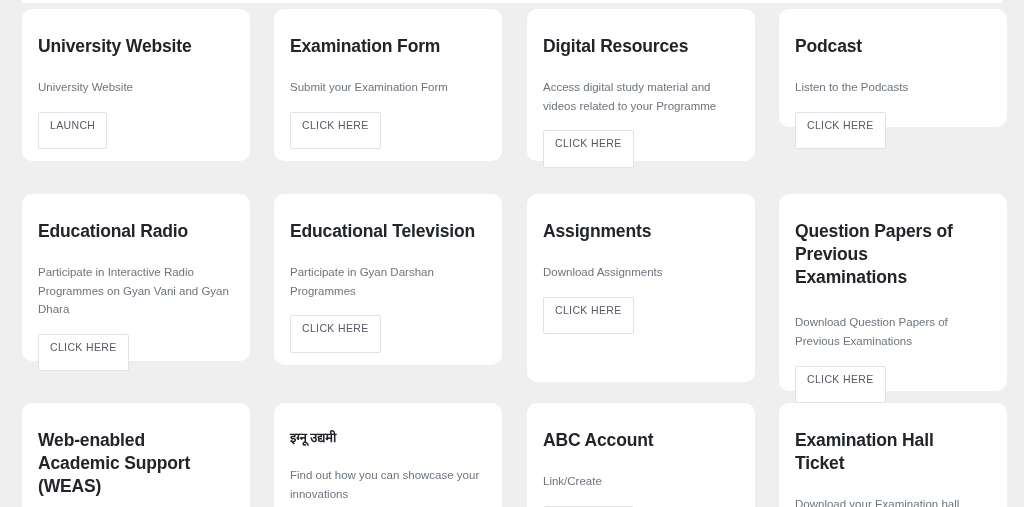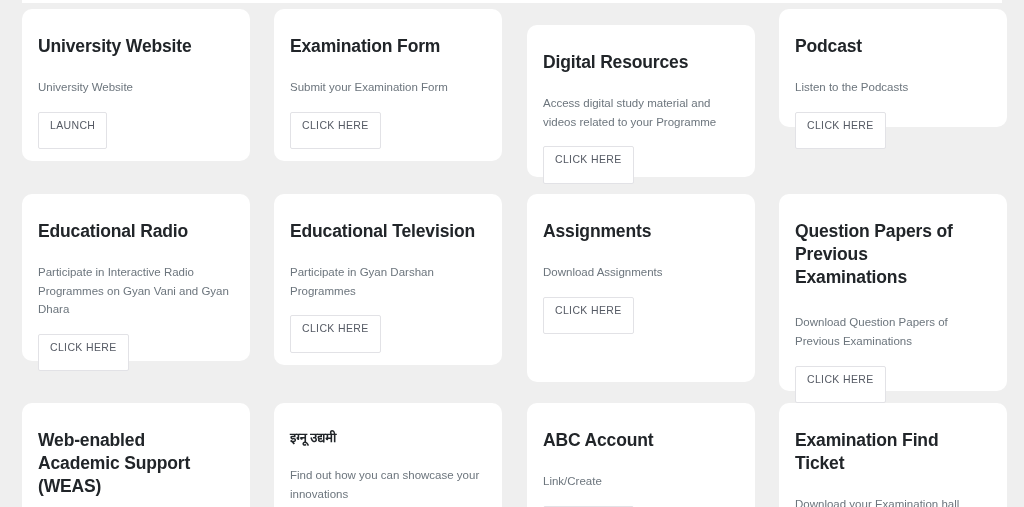--- a/index.html
+++ b/index.html
@@ -110,21 +110,21 @@
         <p class="card-desc">University Website</p>
         <button class="card-btn">LAUNCH</button>
       </div>
 
       <div class="card" style="left:274px; top:0px; width:228px; height:152px;">
         <h3 class="card-title">Examination Form</h3>
         <p class="card-desc">Submit your Examination Form</p>
         <button class="card-btn">CLICK HERE</button>
       </div>
 
-      <div class="card" style="left:527px; top:0px; width:228px; height:152px;margin-top:16px;">
+      <div class="card" style="left:527px; top:0px; width:228px; height:152px;">
         <h3 class="card-title">Digital Resources</h3>
         <p class="card-desc">Access digital study material and videos related to your Programme</p>
         <button class="card-btn">CLICK HERE</button>
       </div>
 
       <div class="card" style="left:779px; top:0px; width:228px; height:118px;">
         <h3 class="card-title">Podcast</h3>
         <p class="card-desc">Listen to the Podcasts</p>
         <button class="card-btn">CLICK HERE</button>
       </div>
@@ -172,21 +172,21 @@
 
       </div>
 
       <div class="card" style="left:527px; top:0px; width:228px; height:175px;">
         <h3 class="card-title">ABC Account</h3>
         <p class="card-desc">Link/Create</p>
         <button class="card-btn">CLICK HERE</button>
       </div>
 
       <div class="card" style="left:779px; top:0px; width:228px; height:175px;">
-        <h3 class="card-title">Examination Find Ticket</h3>
+        <h3 class="card-title">Examination Hall Ticket</h3>
         <p class="card-desc" style="max-width:205px;">Download your Examination hall Ticket</p>
 
       </div>
 
     </div>
 
   </div>
 </div>
 
 </body></html>

